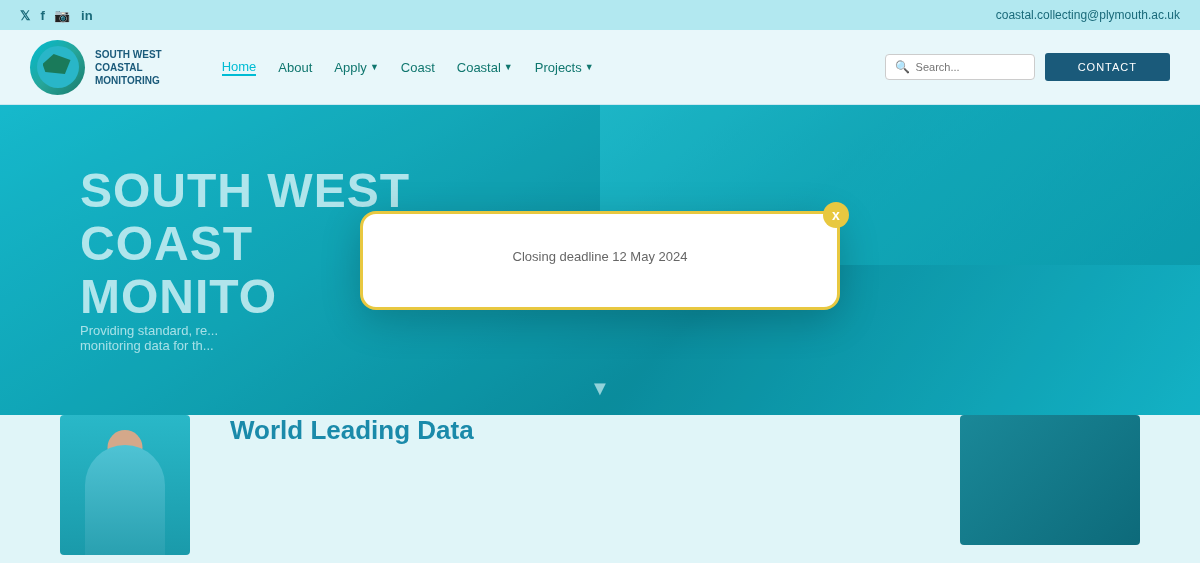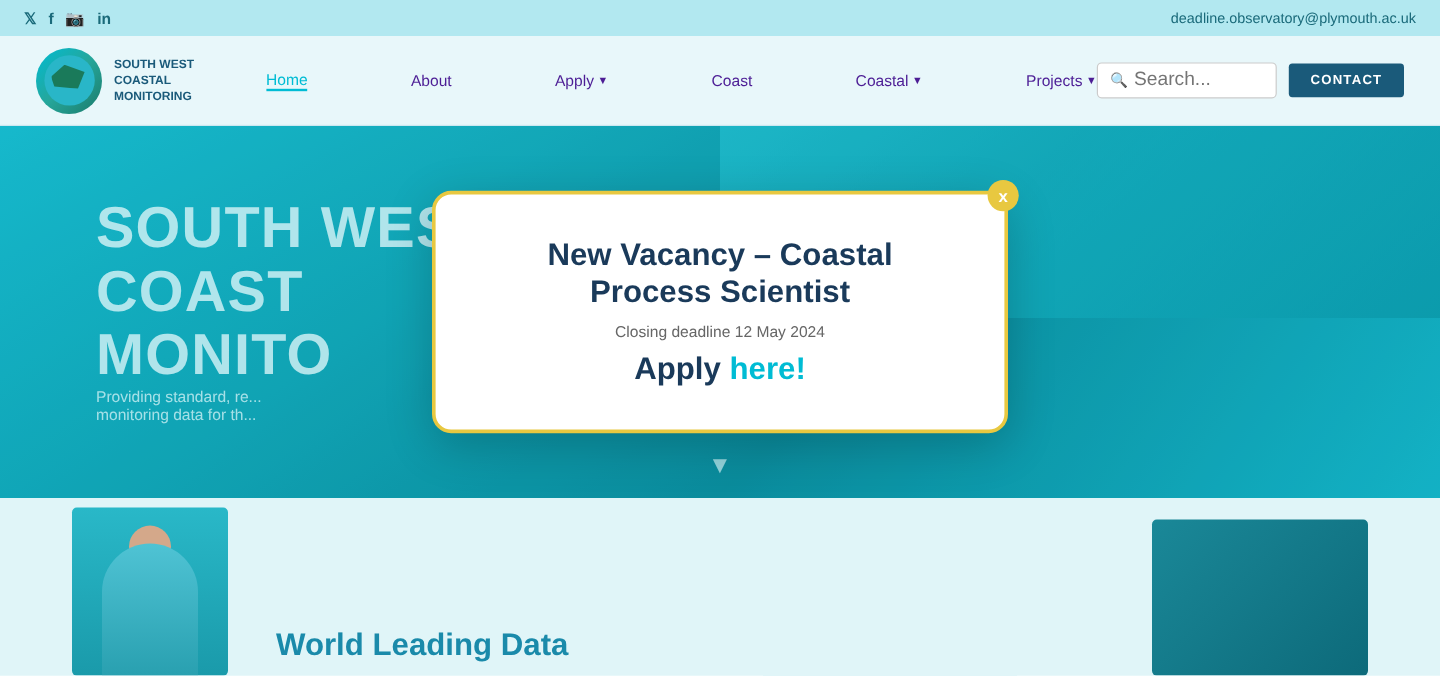--- a/index.html
+++ b/index.html
@@ -76,24 +76,23 @@
       font-weight: bold;
       color: #1a5a7a;
       line-height: 1.3;
       text-transform: uppercase;
     }
     .nav-links {
       display: flex;
       align-items: center;
       gap: 22px;
       flex: 1;
-      justify-content: space-between;
     }
     .nav-link {
-      color: #4c1d95;
+      color: #0f766e;
       font-size: 13px;
       text-decoration: none;
       cursor: pointer;
       display: flex;
       align-items: center;
       gap: 3px;
     }
     .nav-link.active {
       color: #00bcd4;
       border-bottom: 2px solid #00bcd4;
@@ -112,36 +111,36 @@
       padding: 5px 10px;
       display: flex;
       align-items: center;
       gap: 5px;
       background: white;
       width: 150px;
     }
     .search-box input {
       border: none;
       outline: none;
-      font-size: 16px;
+      font-size: 11px;
       color: #999;
       width: 100%;
       background: transparent;
     }
     .search-icon-char {
       color: #999;
       font-size: 12px;
     }
     .contact-btn {
       background: #1a5a7a;
       color: white;
       border: none;
-      padding: 8px 18px;
+      padding: 8px 33px;
       font-size: 11px;
-      font-weight: bold;
+      font-weight: normal;
       letter-spacing: 1px;
       cursor: pointer;
       text-transform: uppercase;
       border-radius: 3px;
     }
 
     
     .hero {
       position: relative;
       height: 310px;
@@ -247,21 +246,21 @@
     .modal-apply-link {
       color: #00bcd4;
       font-weight: bold;
     }
 
     
     .bottom-section {
       background: #e0f5f8;
       height: 148px;
       display: flex;
-      align-items: flex-end;
+      align-items: flex-start;
       padding: 0 60px;
       gap: 40px;
     }
     .person-image {
       width: 130px;
       height: 140px;
       background: linear-gradient(180deg, #29b8c8 0%, #1a9aaa 100%);
       border-radius: 4px;
       overflow: hidden;
       position: relative;
@@ -313,21 +312,21 @@
 </head>
 <body>
 
 <div class="top-bar">
   <div class="social-icons">
     <span class="social-icon">𝕏</span>
     <span class="social-icon">f</span>
     <span class="social-icon">📷</span>
     <span class="social-icon">in</span>
   </div>
-  <span class="email-text">deadline.observatory@plymouth.ac.uk</span>
+  <span class="email-text">coastal.collecting@plymouth.ac.uk</span>
 </div>
 
 <div class="nav-bar">
   <div class="logo-area">
     <div class="logo-circle">
       <div class="logo-inner">
         <div class="logo-shape"></div>
       </div>
     </div>
     <div class="logo-text">SOUTH WEST<br>COASTAL<br>MONITORING</div>
@@ -369,26 +368,21 @@
     </div>
     <p class="hero-subtitle">
       Providing standard, re...<br>monitoring data for th...
     </p>
   </div>
   <div class="hero-arrow">▼</div>
 
   <div class="modal-overlay">
     <div class="modal">
       <button class="modal-close">x</button>
-      <div class="modal-title">New Vacancy – Coastal Process Scientist</div>
       <div class="modal-deadline">Closing deadline 12 May 2024</div>
-      <div class="modal-apply">
-        <span>Apply</span>
-        <a class="modal-apply-link">here!</a>
-      </div>
     </div>
   </div>
 </div>
 
 <div class="bottom-section">
   <div class="person-image">
     <div class="person-head"></div>
     <div class="person-silhouette"></div>
   </div>
   <div class="bottom-text-area">

